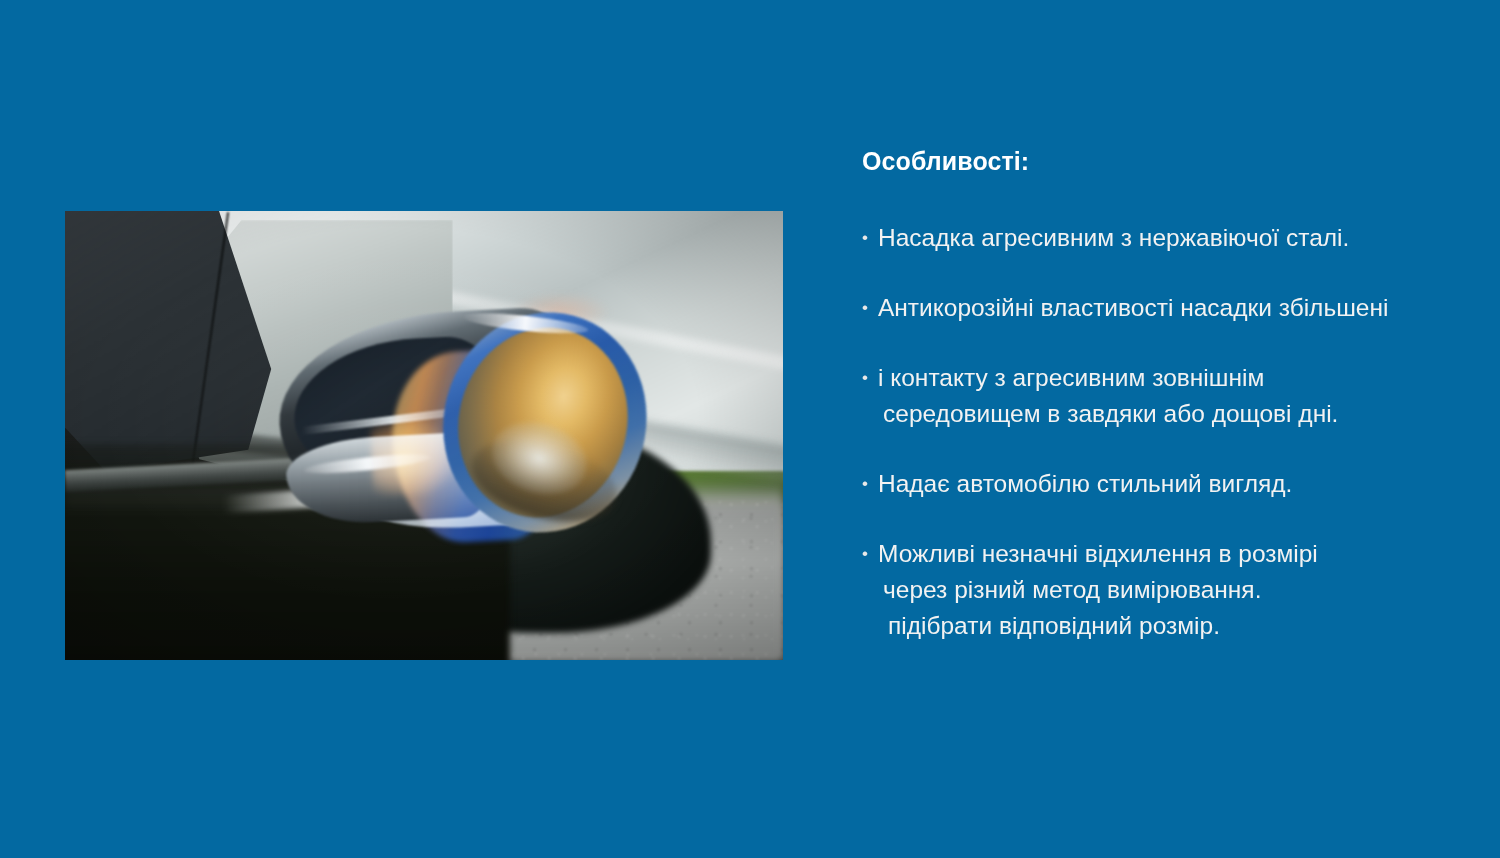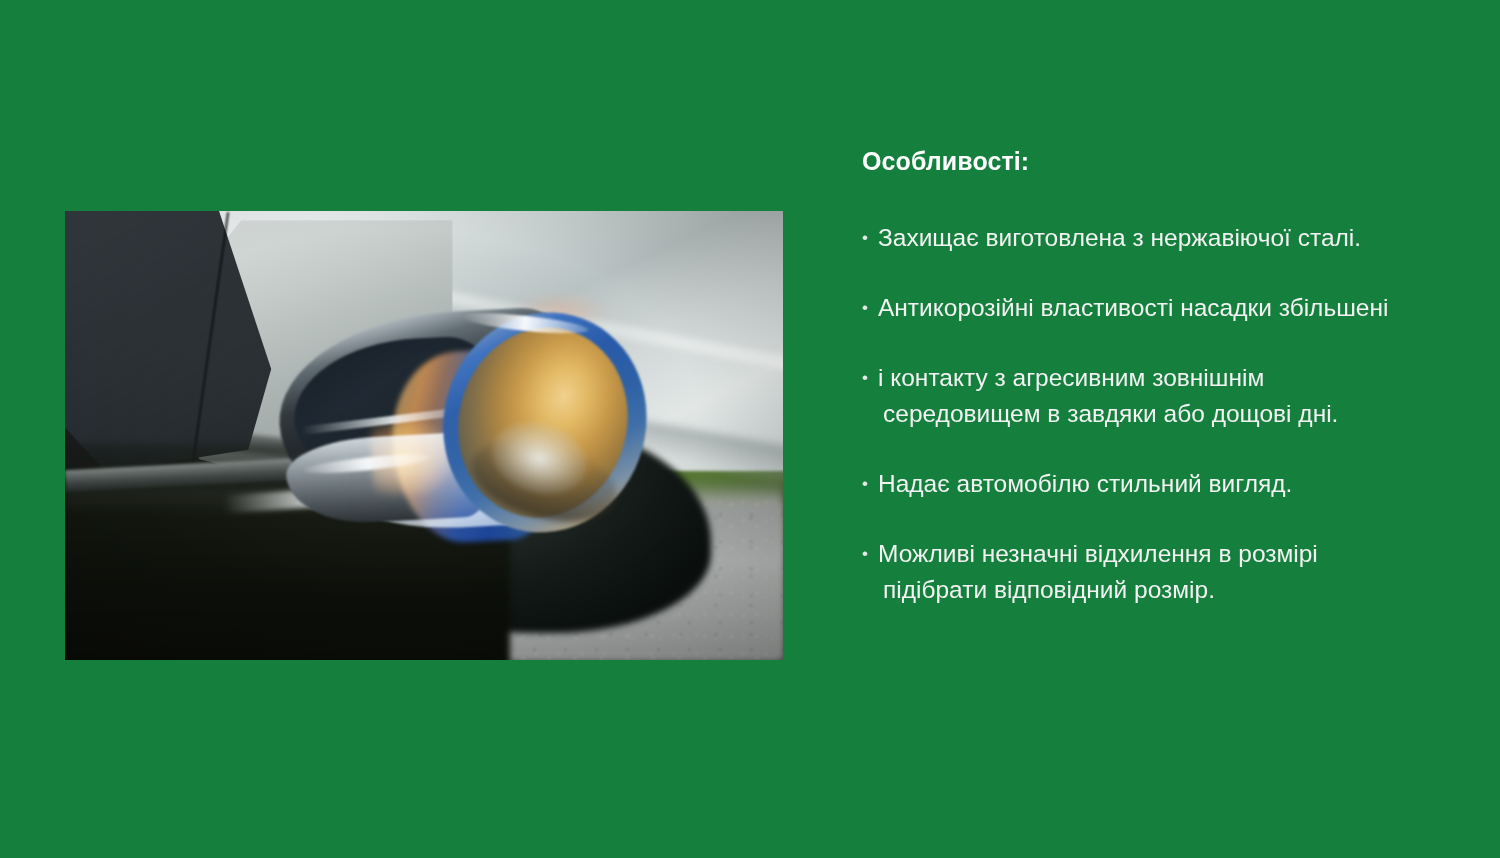--- a/index.html
+++ b/index.html
@@ -12,21 +12,21 @@
     width: 1500px;
     height: 858px;
     overflow: hidden;
     font-family: "Liberation Sans", sans-serif;
     position: relative;
   }
 
   .slide {
     position: absolute;
     inset: 0;
-    background: #15803d;
+    background: #0369a1;
   }
 
   
   .photo-frame {
     position: absolute;
     left: 65px;
     top: 211px;
     width: 718px;
     height: 449px;
     overflow: hidden;
@@ -551,21 +551,21 @@
       <div class="photo-grade"></div>
     </div>
   </div>
 
   <div class="text-panel">
     <h2 class="features-heading">Особливості:</h2>
 
     <div class="feature-item">
       <span class="bullet">•</span>
       <span class="feature-lines">
-        <span class="fl">Захищає виготовлена з нержавіючої сталі.</span>
+        <span class="fl">Насадка агресивним з нержавіючої сталі.</span>
       </span>
     </div>
 
     <div class="feature-item">
       <span class="bullet">•</span>
       <span class="feature-lines">
         <span class="fl">Антикорозійні властивості насадки збільшені</span>
       </span>
     </div>
 
@@ -581,18 +581,19 @@
       <span class="bullet">•</span>
       <span class="feature-lines">
         <span class="fl">Надає автомобілю стильний вигляд.</span>
       </span>
     </div>
 
     <div class="feature-item">
       <span class="bullet">•</span>
       <span class="feature-lines">
         <span class="fl">Можливі незначні відхилення в розмірі</span>
+        <span class="fl">через різний метод вимірювання.</span>
         <span class="fl">підібрати відповідний розмір.</span>
       </span>
     </div>
   </div>
 
 </div>
 
 </body></html>

